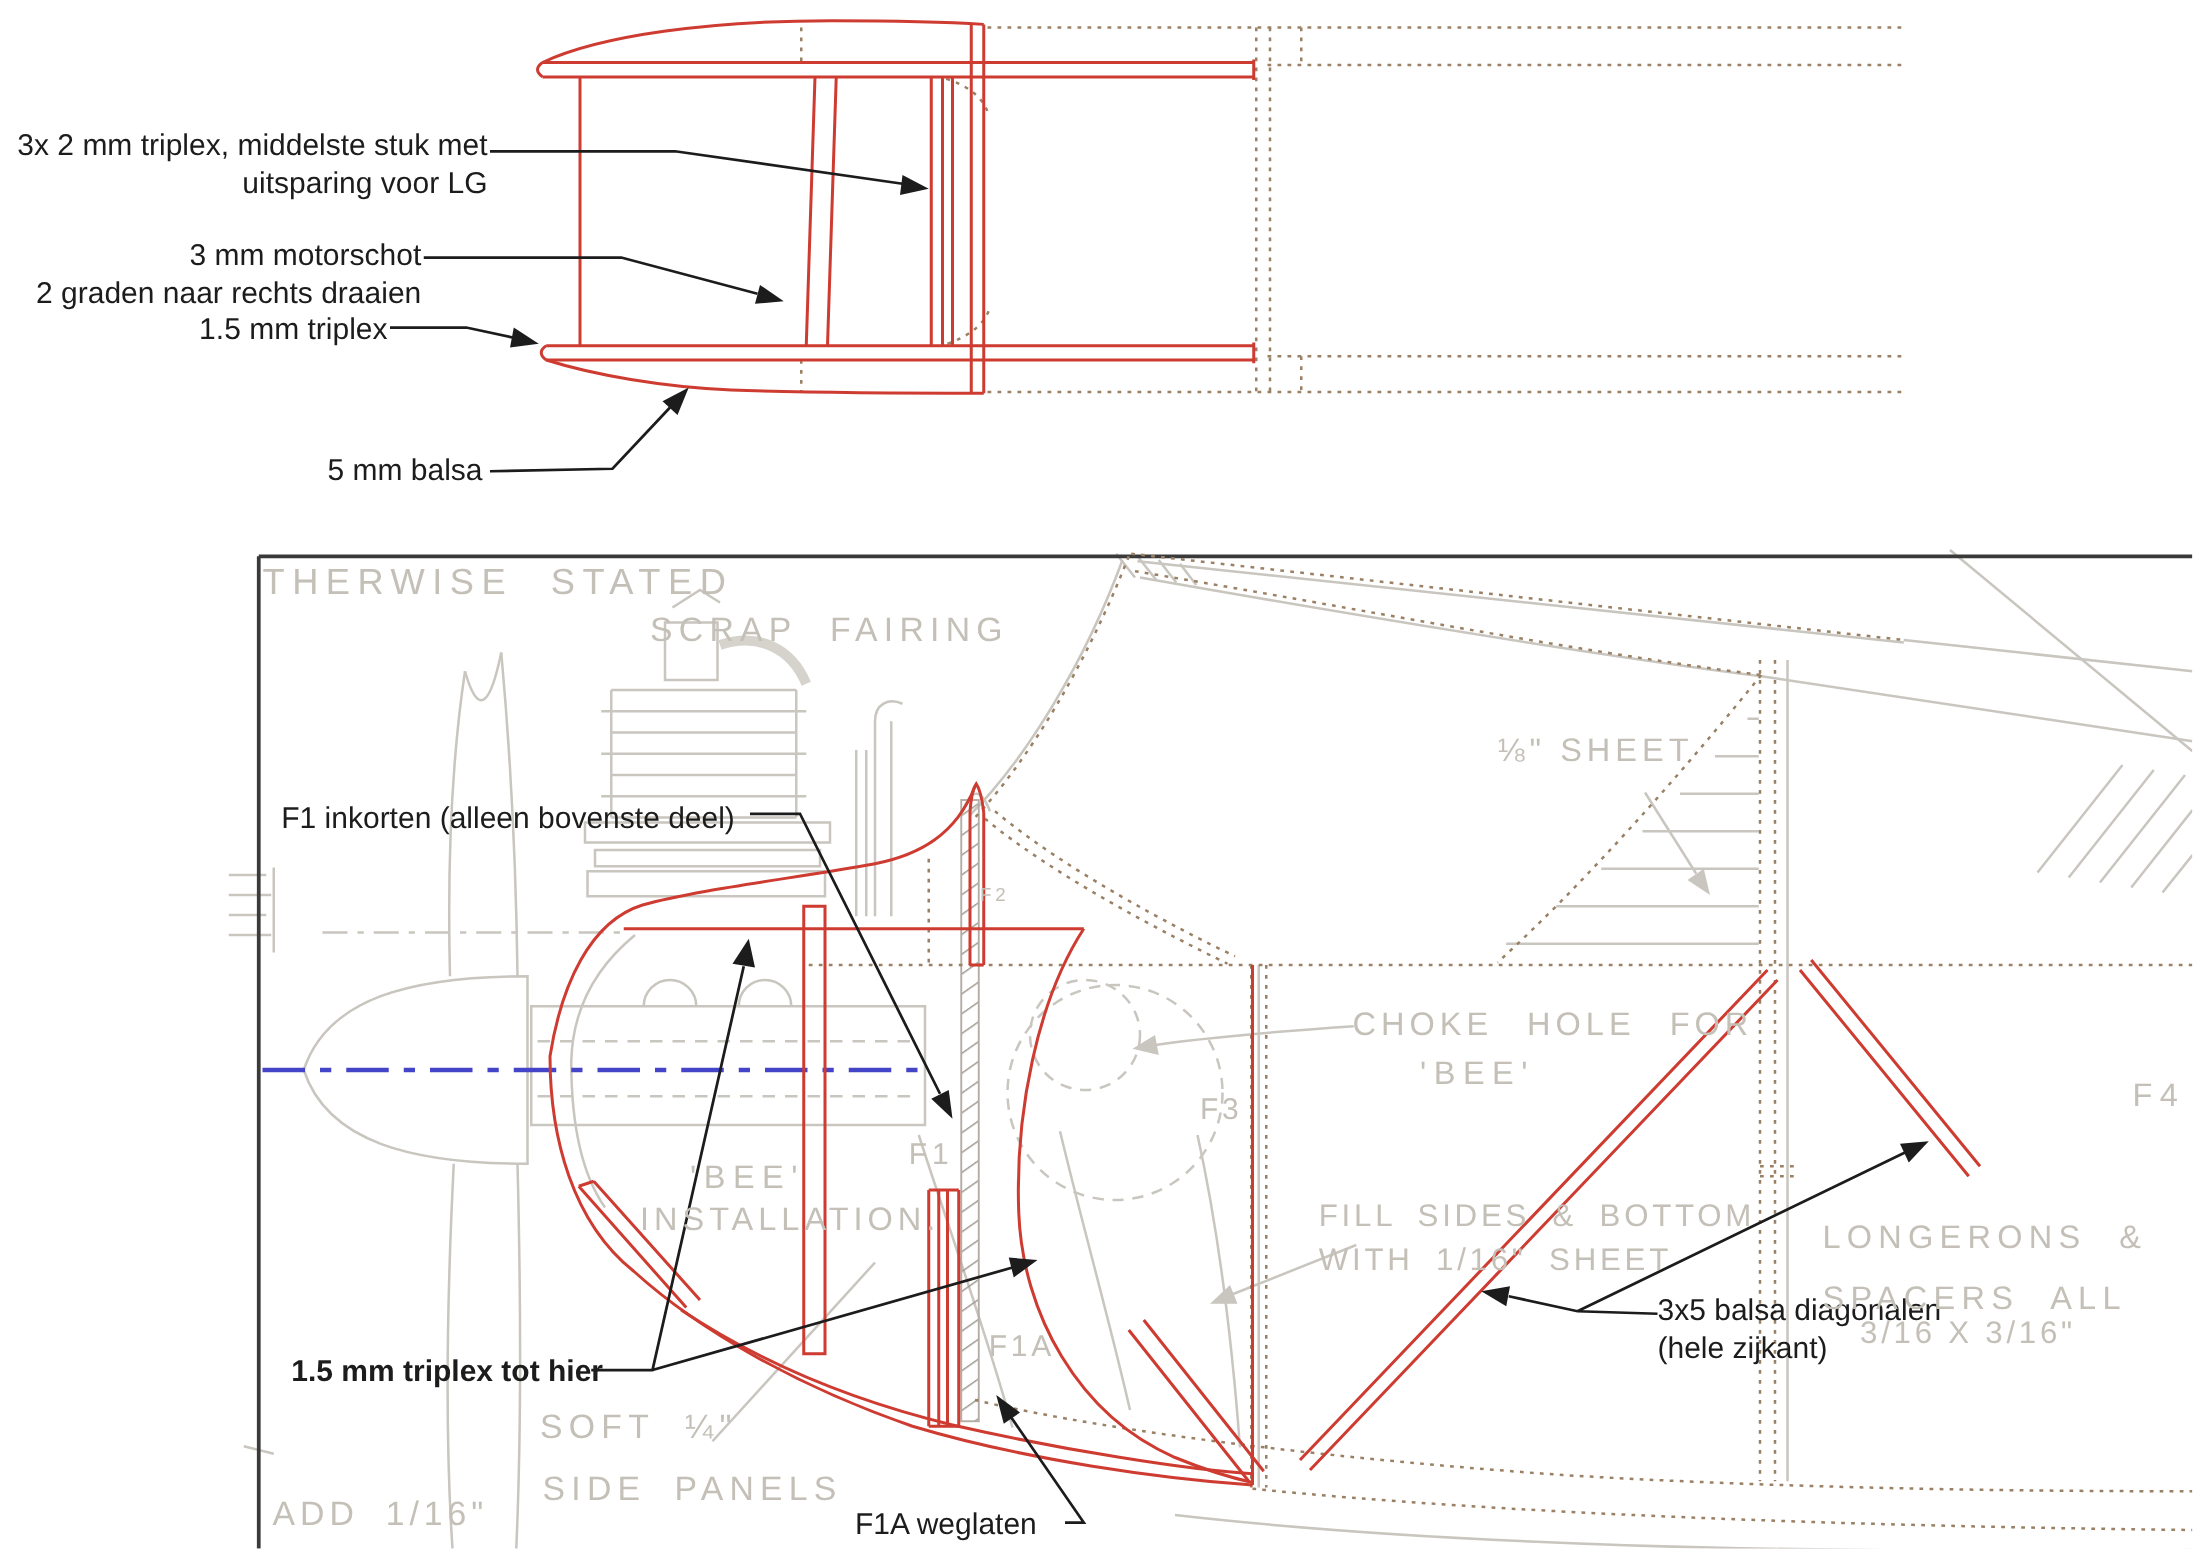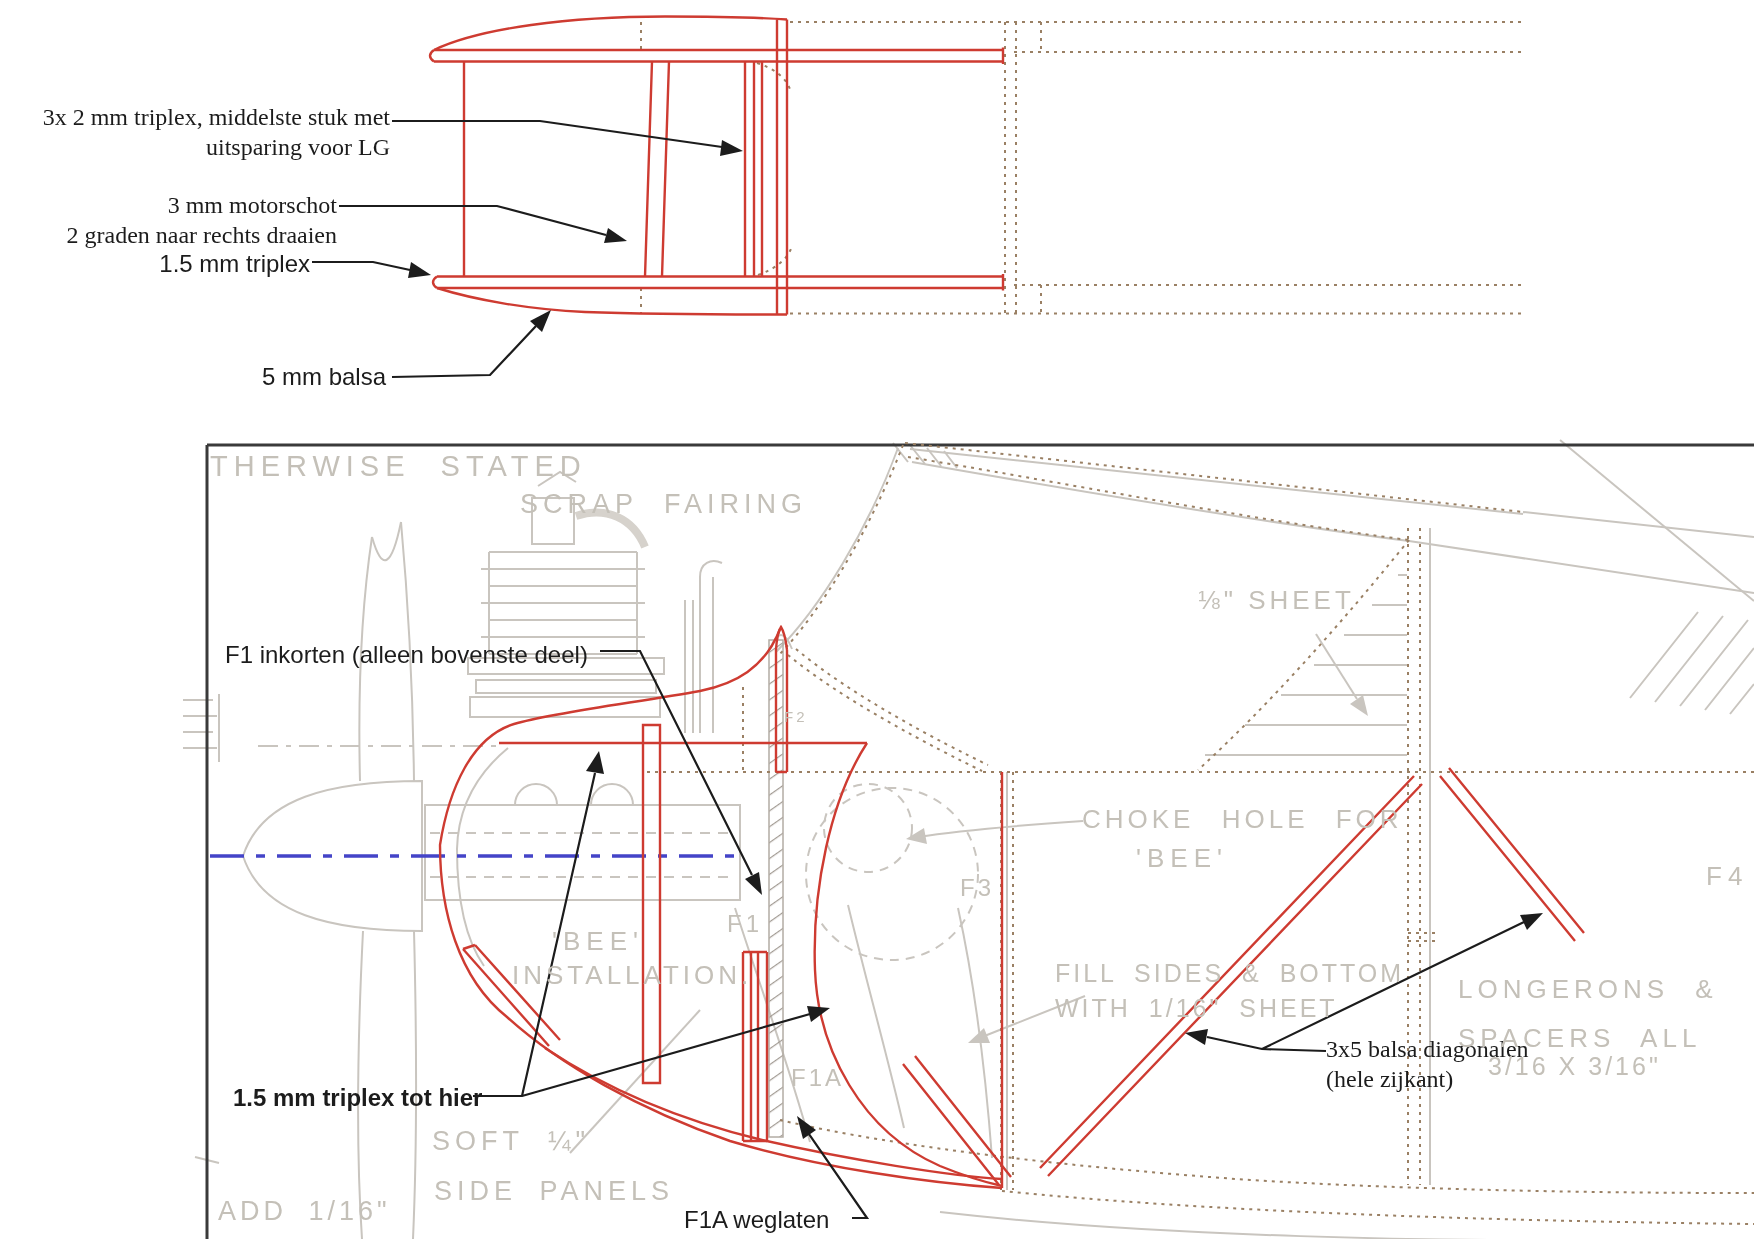--- a/index.html
+++ b/index.html
@@ -3,21 +3,21 @@
 <meta charset="utf-8">
 <style>
   html,body{margin:0;padding:0;background:#ffffff;}
   #stage{position:relative;width:1754px;height:1239px;background:#ffffff;overflow:hidden;
          font-family:"Liberation Sans", sans-serif;}
   #linework{position:absolute;left:0;top:0;}
   .txt{position:absolute;white-space:nowrap;}
   .ann{color:#1c1c1c;font-size:24px;line-height:30px;}
   .ann.r{text-align:right;}
   .plan{color:#c4c0b8;font-weight:400;}
-  .ann .ln{display:block;font-family:Liberation Serif, serif;}
+  .ann .ln{display:block;}
 </style>
 </head>
 <body>
 
 <div id="stage">
 
 <svg id="linework" width="1754" height="1239" viewBox="0 0 1754 1239" xmlns="http://www.w3.org/2000/svg">
 
   <g stroke="#c9c5bf" stroke-width="2" fill="none">
 

